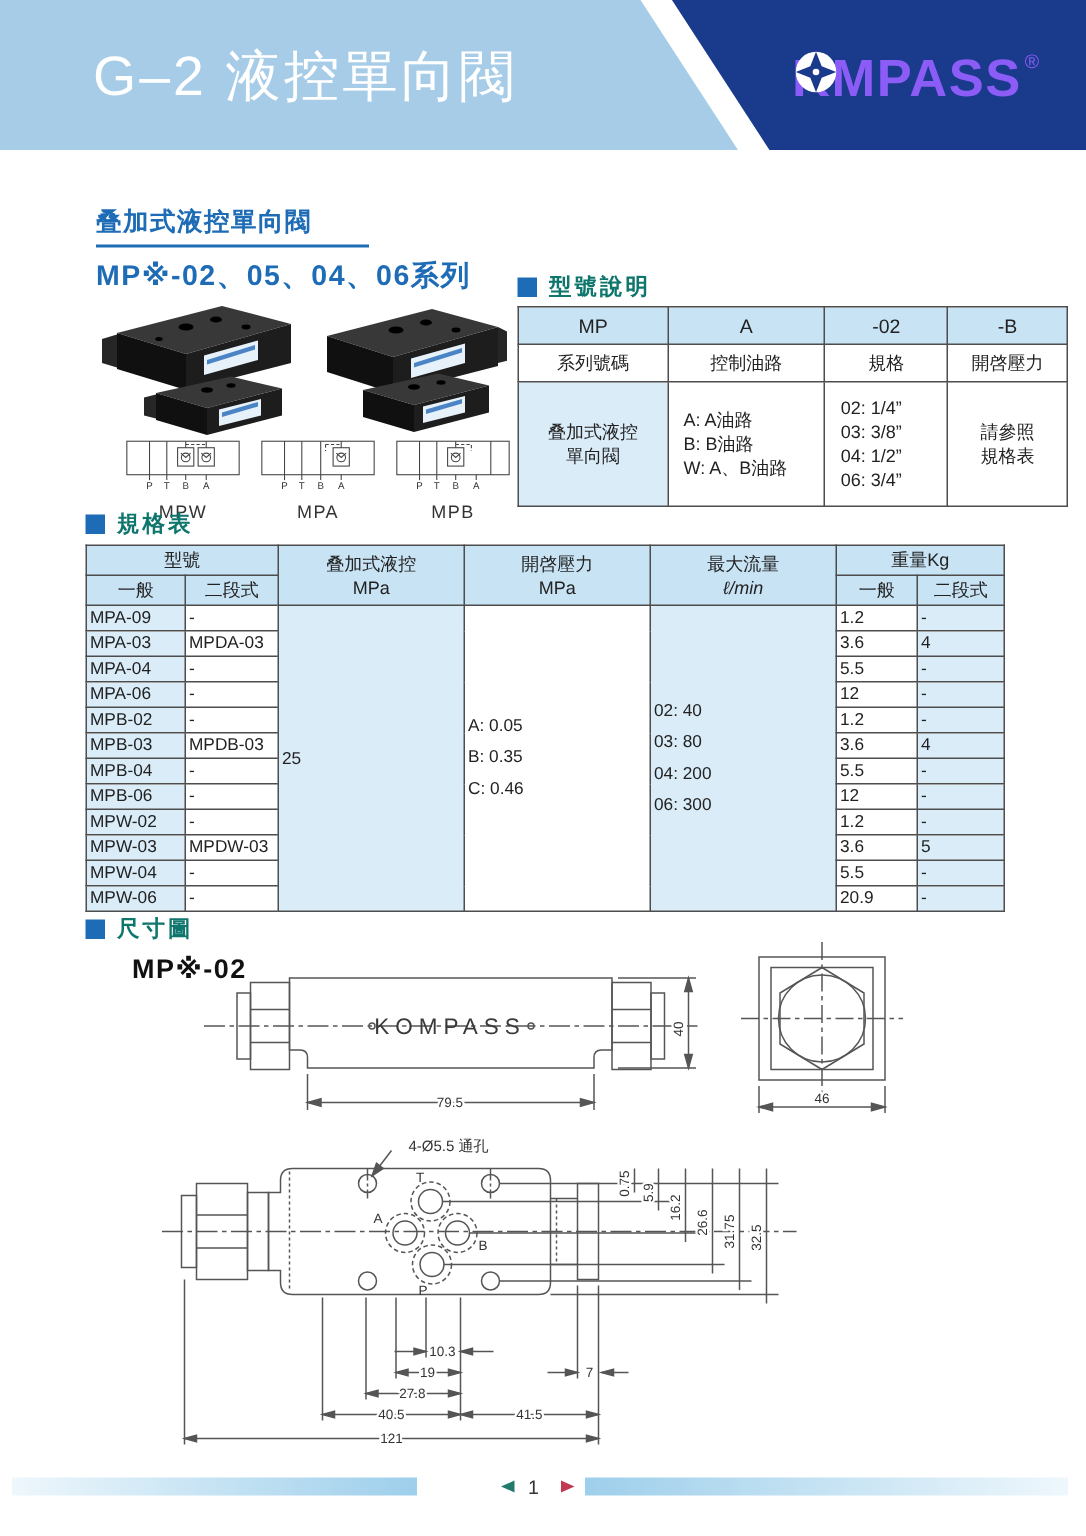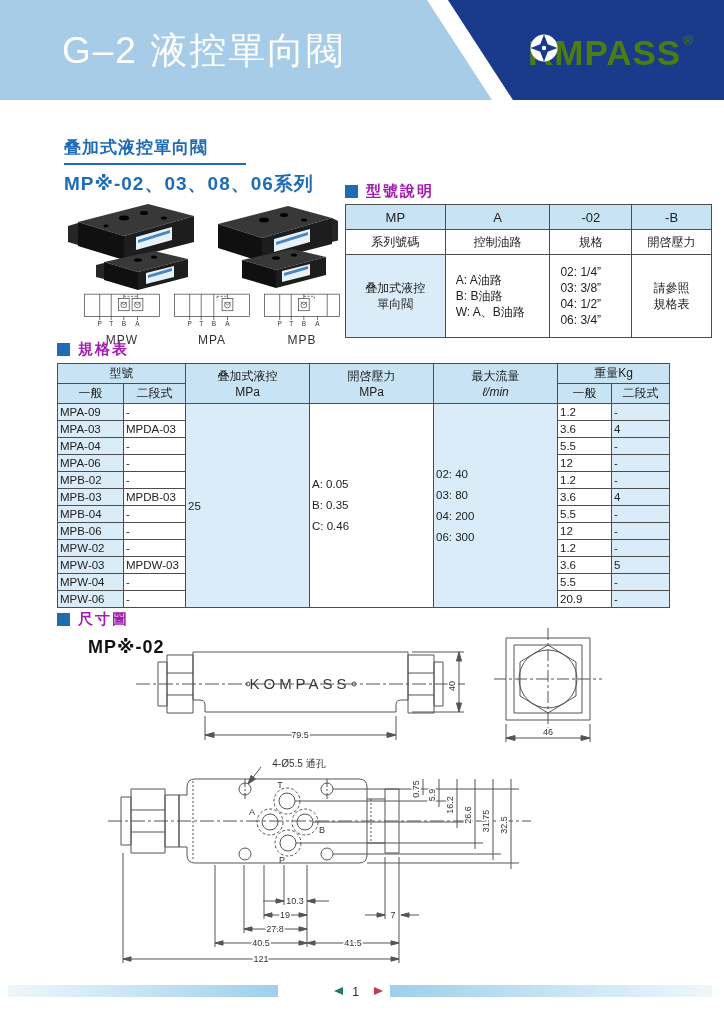--- a/index.html
+++ b/index.html
@@ -2,29 +2,29 @@
 <html><head>
 <meta charset="utf-8">
 <style>
   html,body{margin:0;padding:0;background:#e9e9e9;}
   .page{position:relative;width:724px;height:1024px;background:#fff;overflow:hidden;
         font-family:"Liberation Sans","DejaVu Sans",sans-serif;color:#222;}
   
   .header{position:absolute;left:0;top:0;width:576px;height:100px;}
   .header svg{position:absolute;left:0;top:0;}
   .hdr-title{position:absolute;left:62px;top:26px;font-size:37px;color:#fff;letter-spacing:2px;white-space:nowrap;}
-  .logo{position:absolute;left:528px;top:33px;display:flex;align-items:center;color:#4d7c0f;font-weight:bold;font-size:35px;letter-spacing:1px;}
+  .logo{position:absolute;left:528px;top:33px;display:flex;align-items:center;color:#8b5cf6;font-weight:bold;font-size:35px;letter-spacing:1px;}
   .logo .reg{font-size:13px;font-weight:normal;position:relative;top:-13px;left:2px;}
   
   .intro{position:absolute;left:64px;top:136px;}
   .intro .sub{display:inline-block;color:#1e6cb5;font-size:17px;font-weight:bold;letter-spacing:1px;
               border-bottom:2px solid #1e6cb5;padding:0 38px 4px 0;}
   .intro .series{margin-top:6px;color:#1e6cb5;font-size:19px;font-weight:bold;letter-spacing:1px;}
   
-  .sec-title{position:absolute;display:flex;align-items:center;gap:8px;color:#a21caf;font-size:15px;font-weight:bold;letter-spacing:2px;}
+  .sec-title{position:absolute;display:flex;align-items:center;gap:8px;color:#0f766e;font-size:15px;font-weight:bold;letter-spacing:2px;}
   .sq{width:13px;height:13px;background:#1e6cb5;flex:0 0 auto;}
   
   table{border-collapse:collapse;}
   .model-table{position:absolute;left:345px;top:204px;width:367px;font-size:12px;text-align:center;}
   .model-table th,.model-table td{border:1px solid #4d4d4d;padding:2px 3px;font-weight:normal;}
   .model-table .r1 th{background:#c8e3f4;height:20px;font-size:13px;}
   .model-table .r2 td{background:#fff;height:20px;}
   .model-table .r3 td{height:78px;}
   .model-table .r3 .c1{background:#d9ecf8;margin-top:46px;}
   .model-table .lines span{display:block;line-height:16px;text-align:left;}
@@ -75,21 +75,21 @@
         <path d="M15,1.5 L18.8,11.2 L28.5,15 L18.8,18.8 L15,28.5 L11.2,18.8 L1.5,15 L11.2,11.2 Z" fill="#1a3a8c"></path>
         <circle cx="15" cy="15" r="2.2" fill="#ffffff"></circle>
       </svg>
       <span>MPASS</span>
       <span class="reg">®</span>
     </div>
   </div>
 
   <div class="intro">
     <div class="sub">叠加式液控單向閥</div>
-    <div class="series">MP※-02、03、08、06系列</div>
+    <div class="series">MP※-02、05、04、06系列</div>
   </div>
 
   <svg class="draw" style="left:66px;top:196px;" width="272" height="98" viewBox="0 0 272 98">
 
     <g>
       <polygon points="12,26 82,8 128,20 58,40" fill="#383838"></polygon>
       <polygon points="12,26 58,40 58,64 12,50" fill="#101010"></polygon>
       <polygon points="58,40 128,20 128,46 58,64" fill="#1d1d1d"></polygon>
       <polygon points="2,30 12,27 12,49 2,46" fill="#262626"></polygon>
       <ellipse cx="58" cy="22" rx="5" ry="2.4" fill="#000"></ellipse>

